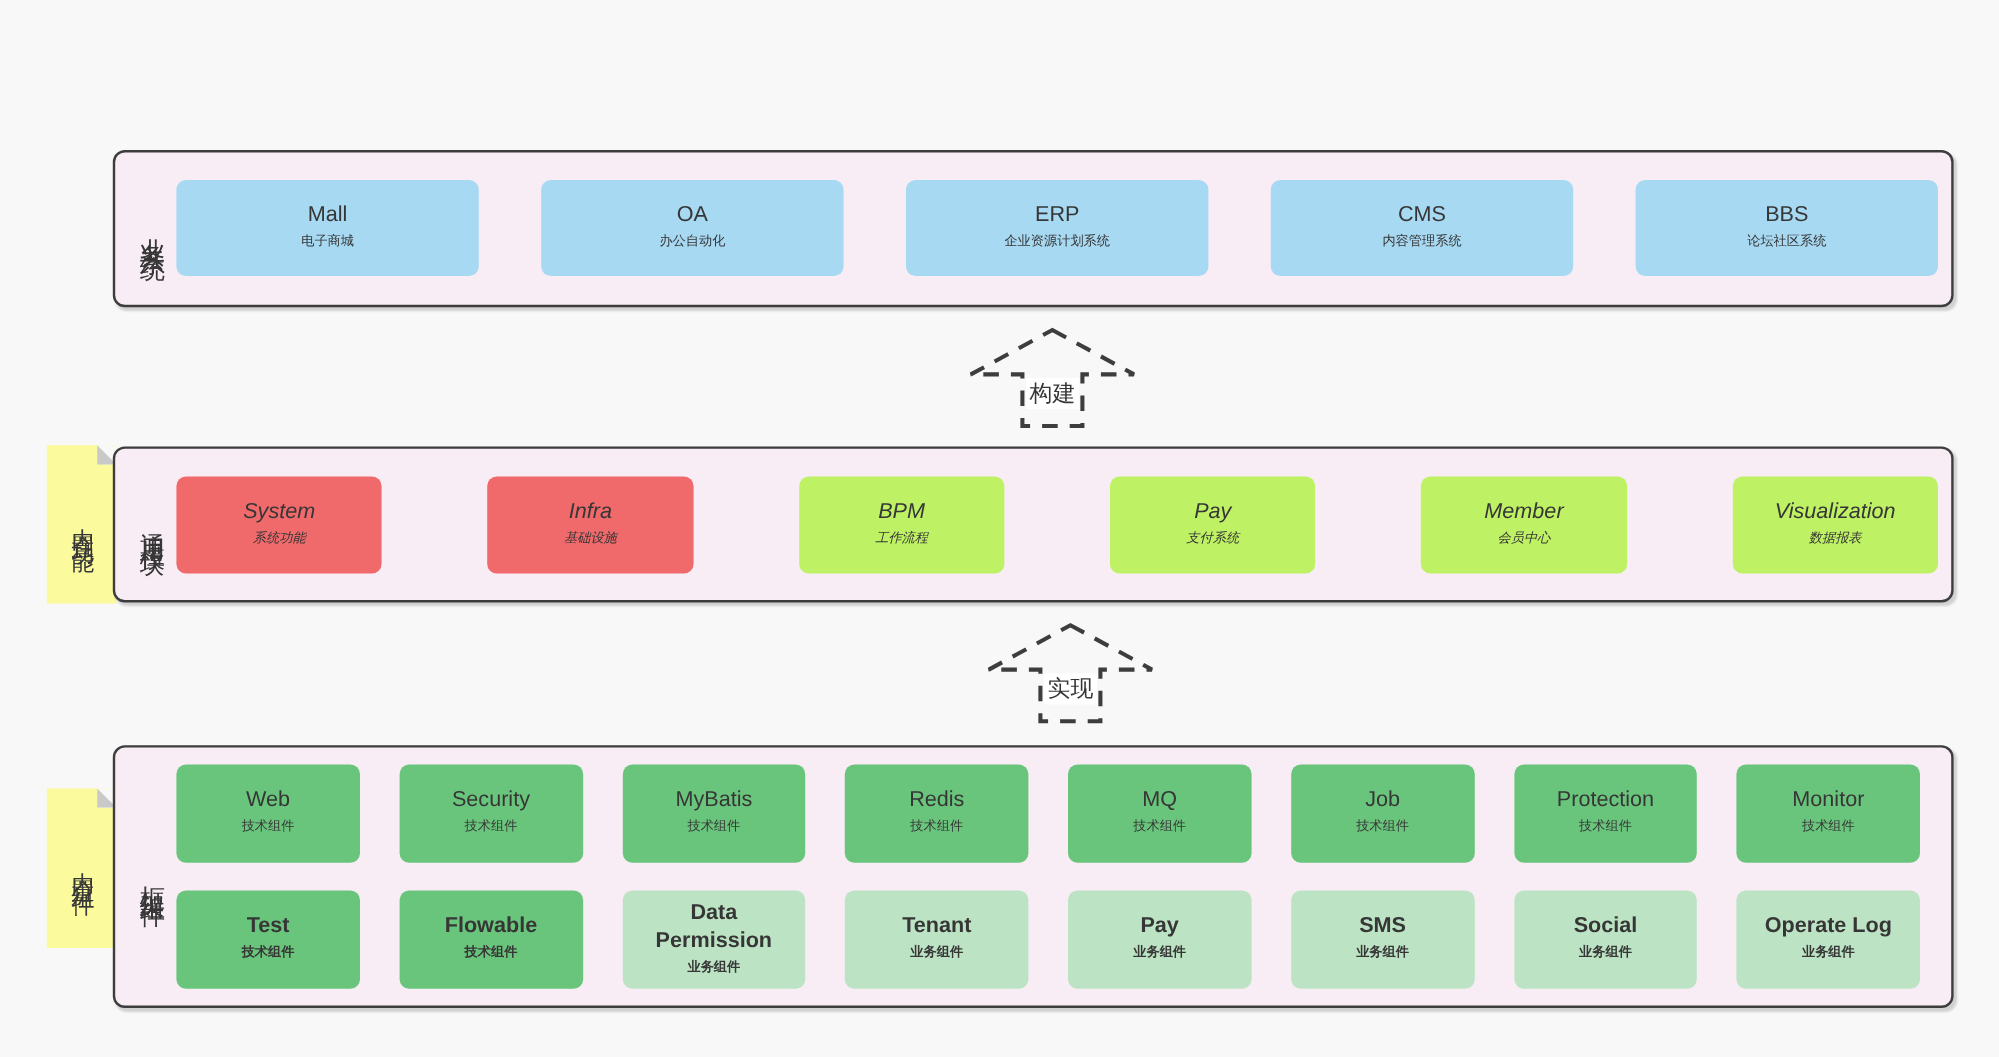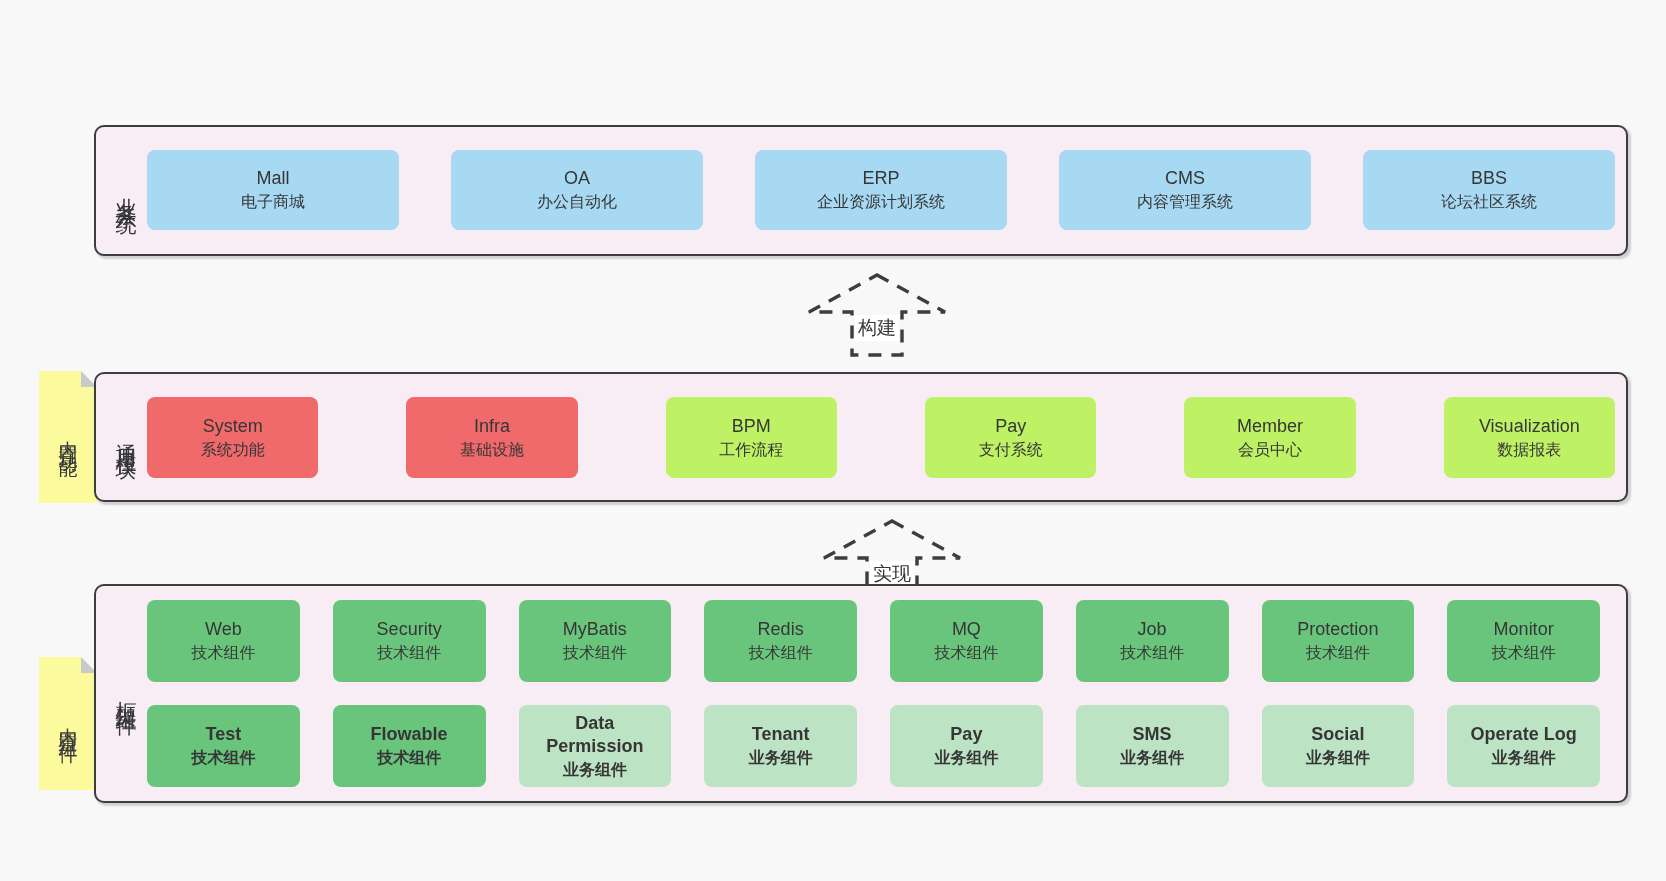--- a/index.html
+++ b/index.html
@@ -13,45 +13,45 @@
 
   
   .layer{
     position:absolute;left:94px;width:1534px;box-sizing:border-box;
     background:#f8edf5;border:2.5px solid #3d3d3d;border-radius:10px;
     box-shadow:2.5px 2.5px 2px rgba(0,0,0,0.16);
     z-index:1;
   }
   #layer-business{top:125px;height:131px;}
   #layer-modules{top:372px;height:130px;}
-  #layer-components{top:584px;height:219px;}
+  #layer-components{top:621px;height:219px;}
 
   .layer-label{
     position:absolute;left:8px;top:0;height:100%;width:44px;
     display:flex;align-items:center;justify-content:center;
   }
   .layer-label span{
     writing-mode:vertical-rl;text-orientation:upright;
     font-size:21px;letter-spacing:5px;color:#363636;
   }
 
   
   .row{position:absolute;display:flex;}
   #row-business{left:51px;right:11px;top:23px;height:80px;gap:52px;}
-  #row-modules {left:51px;right:11px;top:23px;height:81px;gap:88px;}
+  #row-modules {left:51px;right:11px;top:23px;height:81px;gap:88px;font-style:italic;}
   #row-comp-1  {left:51px;right:26px;top:14px;height:82px;gap:33px;}
   #row-comp-2  {left:51px;right:26px;top:119px;height:82px;gap:33px;font-weight:bold;}
 
   .box{
     flex:1 1 0;border-radius:8px;
     display:flex;flex-direction:column;align-items:center;justify-content:center;
     text-align:center;font-size:18px;line-height:23px;color:#363636;
     padding:2px 6px;box-sizing:border-box;
   }
-  .box .zh{font-size:16px;}
+  .box .zh{font-size:11px;}
   .blue  {background:#a7d9f2;}
   .red   {background:#f0696b;}
   .pink  {background:#bef264;}
   .green {background:#6ac57c;}
   .lgreen{background:#bce3c3;}
 
   
   .note{
     position:absolute;left:39px;width:58px;background:#fbfa9d;z-index:0;
   }

